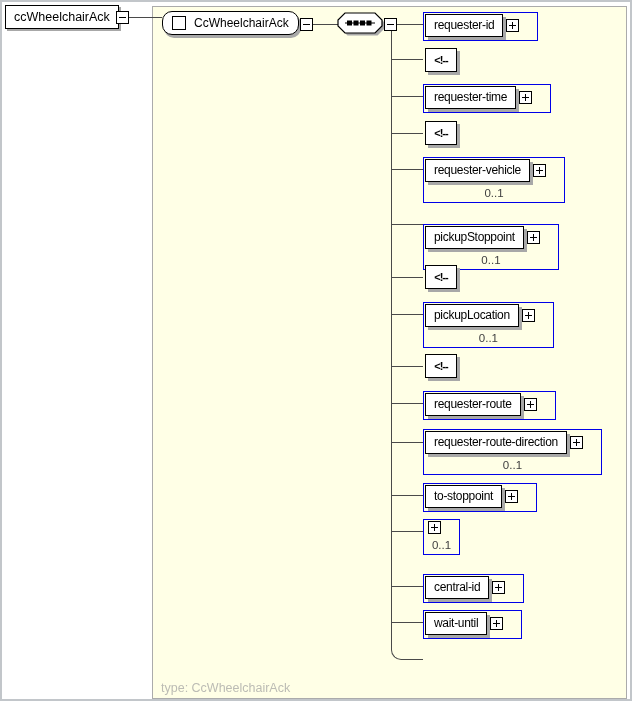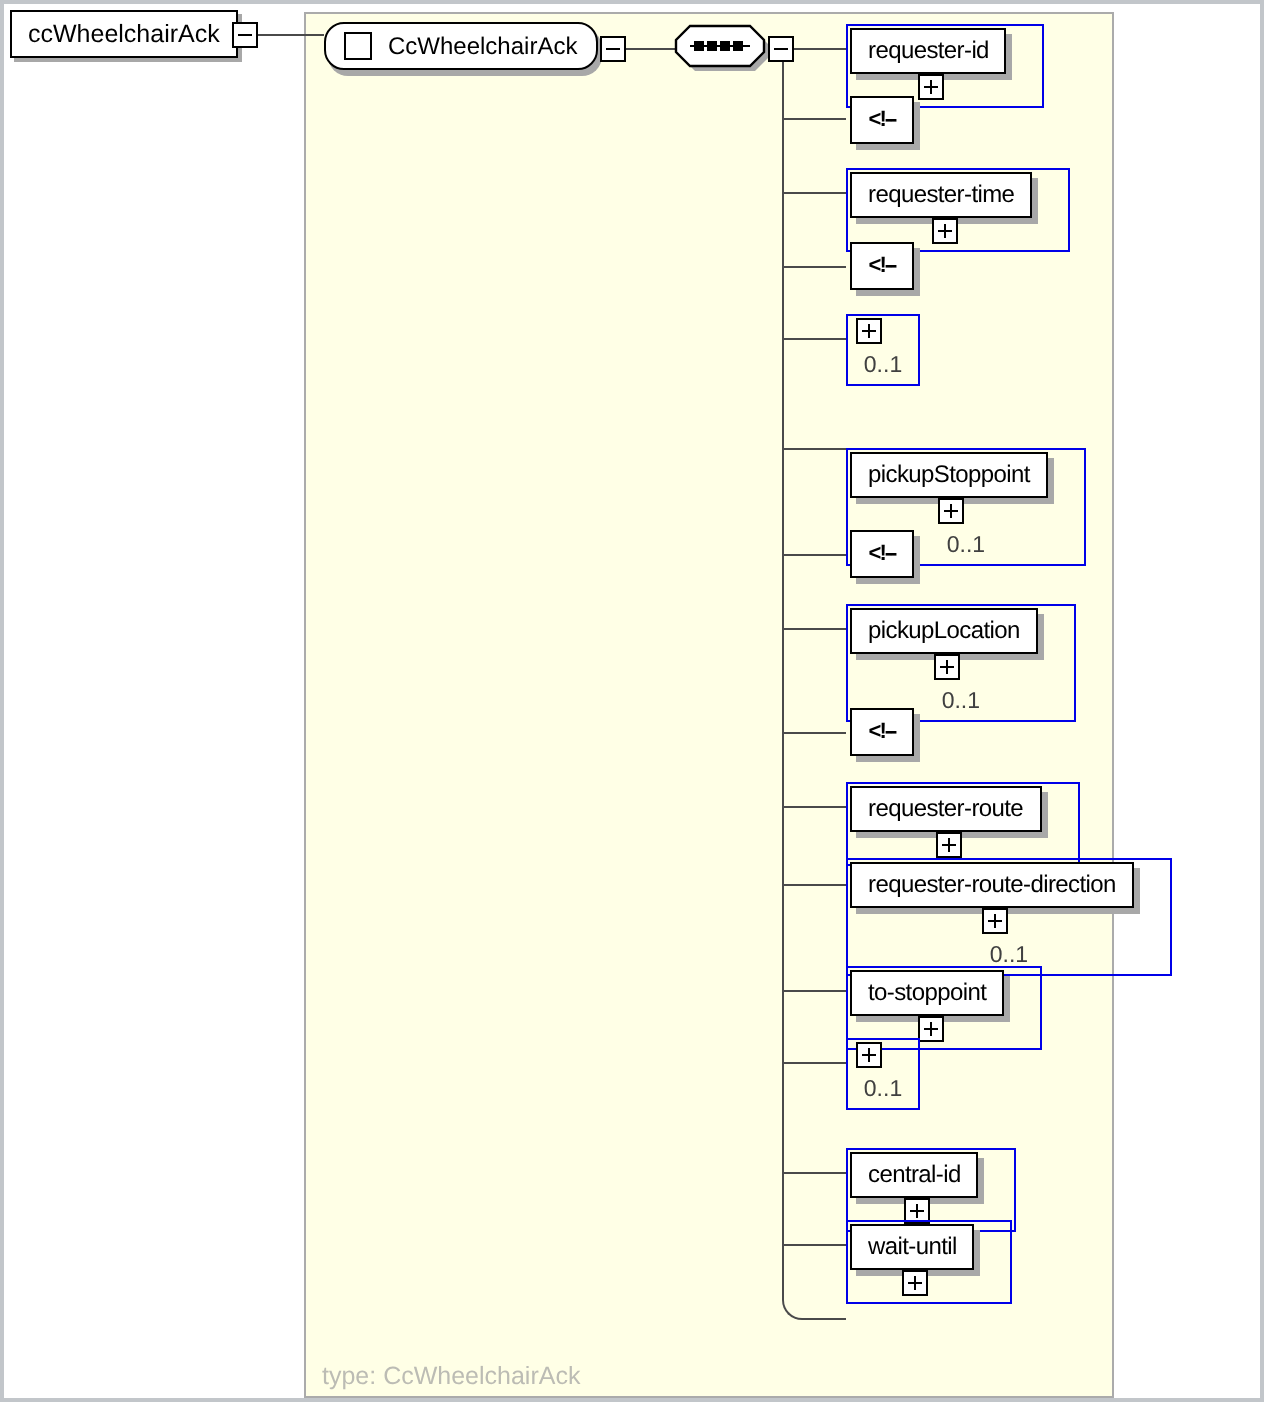--- a/index.html
+++ b/index.html
@@ -3,21 +3,21 @@
 <meta charset="utf-8">
 <style>
   html,body{margin:0;padding:0;background:#fff;}
   .canvas{
     position:relative;width:632px;height:701px;box-sizing:border-box;
     background:#ffffff;border:2px solid #c2c6ca;overflow:hidden;
     font-family:"Liberation Sans","DejaVu Sans",sans-serif;
   }
   
   .panel{
-    position:absolute;left:150px;top:4px;width:405px;height:693px;box-sizing:border-box;
+    position:absolute;left:150px;top:4px;width:475px;height:693px;box-sizing:border-box;
     background:#ffffe6;border:1px solid #ababab;
   }
   .type-note{
     position:absolute;left:8px;bottom:3px;font-size:12.5px;color:#bcbcb4;white-space:nowrap;
   }
   
   .rootbox{
     position:absolute;left:3px;top:3px;height:24px;box-sizing:border-box;
     background:#fff;border:1px solid #000;box-shadow:2px 2px 0 #a8a8a8;
     font-size:12.5px;color:#000;display:flex;align-items:center;padding:0 8px;white-space:nowrap;
@@ -37,21 +37,21 @@
   
   .hline{position:absolute;height:1px;background:#4a4a4a;}
   .vline{position:absolute;width:1px;background:#4a4a4a;}
   .elbow{position:absolute;left:389px;top:645px;width:32px;height:13px;box-sizing:border-box;
     border-left:1px solid #4a4a4a;border-bottom:1px solid #4a4a4a;border-bottom-left-radius:10px;}
   
   .seq{position:absolute;left:335px;top:10px;}
   
   .row{position:absolute;left:421px;white-space:nowrap;}
   .eframe{display:inline-block;border:1px solid #0000e8;}
-  .line1{display:flex;align-items:center;padding:1px 18px 3px 1px;flex-direction:column;}
+  .line1{display:flex;align-items:center;padding:1px 18px 3px 1px;}
   .ebox{
     display:inline-block;background:#fff;border:1px solid #000;box-shadow:3px 3px 0 #a8a8a8;
     font-size:12px;line-height:15px;letter-spacing:-0.3px;color:#000;padding:3px 8px;white-space:nowrap;
   }
   .line1 .pm{margin-left:3px;}
   .occ{text-align:center;font-size:11.5px;color:#404040;padding:2px 0 3px 0;}
   
   .crow{position:absolute;left:423px;}
   .cbox{
     box-sizing:border-box;width:32px;height:24px;background:#fff;border:1px solid #000;
@@ -129,20 +129,21 @@
       <div class="pm plus"></div>
     </div></div>
   </div>
 
   <div class="crow c2">
     <div class="cbox">&lt;!--</div>
   </div>
 
   <div class="row r5">
     <div class="eframe"><div class="line1">
+      <div class="ebox">requester-vehicle</div>
       <div class="pm plus"></div>
     </div>
     <div class="occ">0..1</div></div>
   </div>
 
   <div class="row r6">
     <div class="eframe"><div class="line1">
       <div class="ebox">pickupStoppoint</div>
       <div class="pm plus"></div>
     </div>

